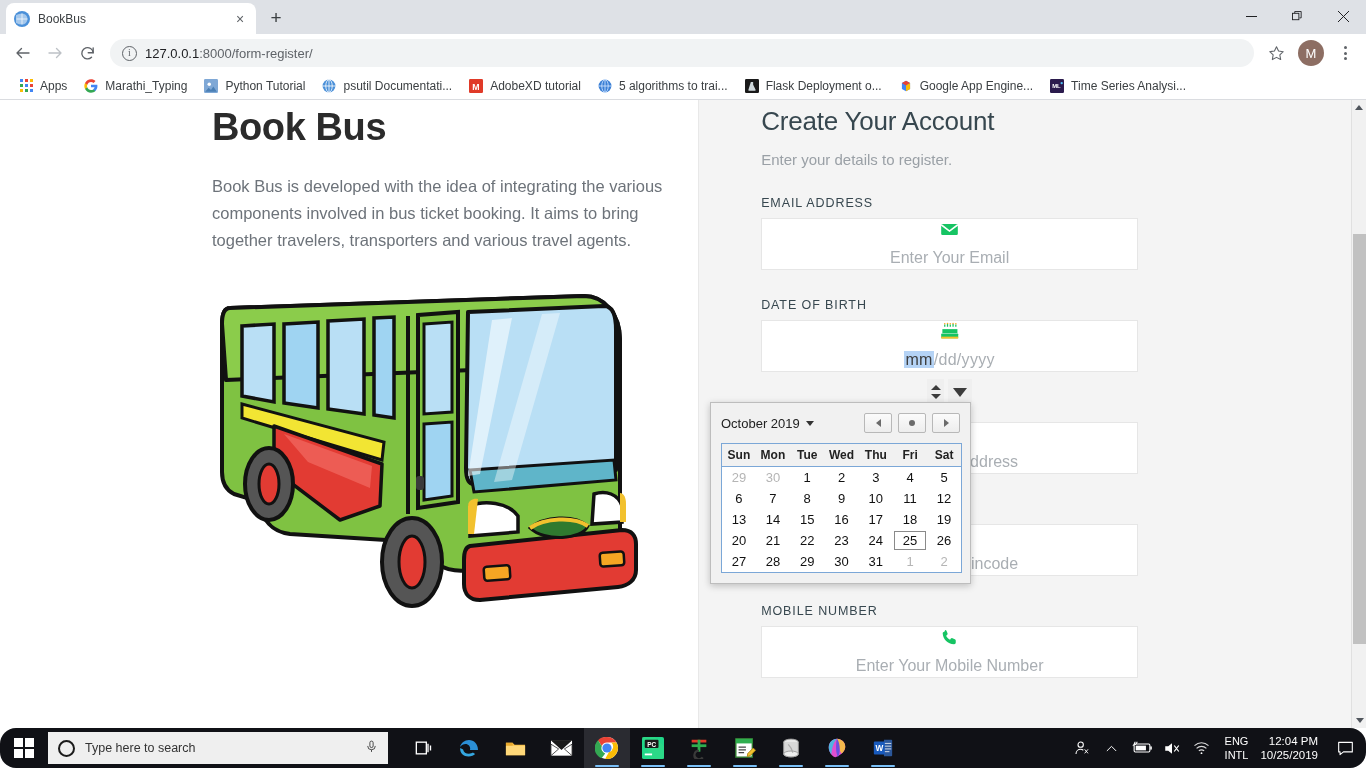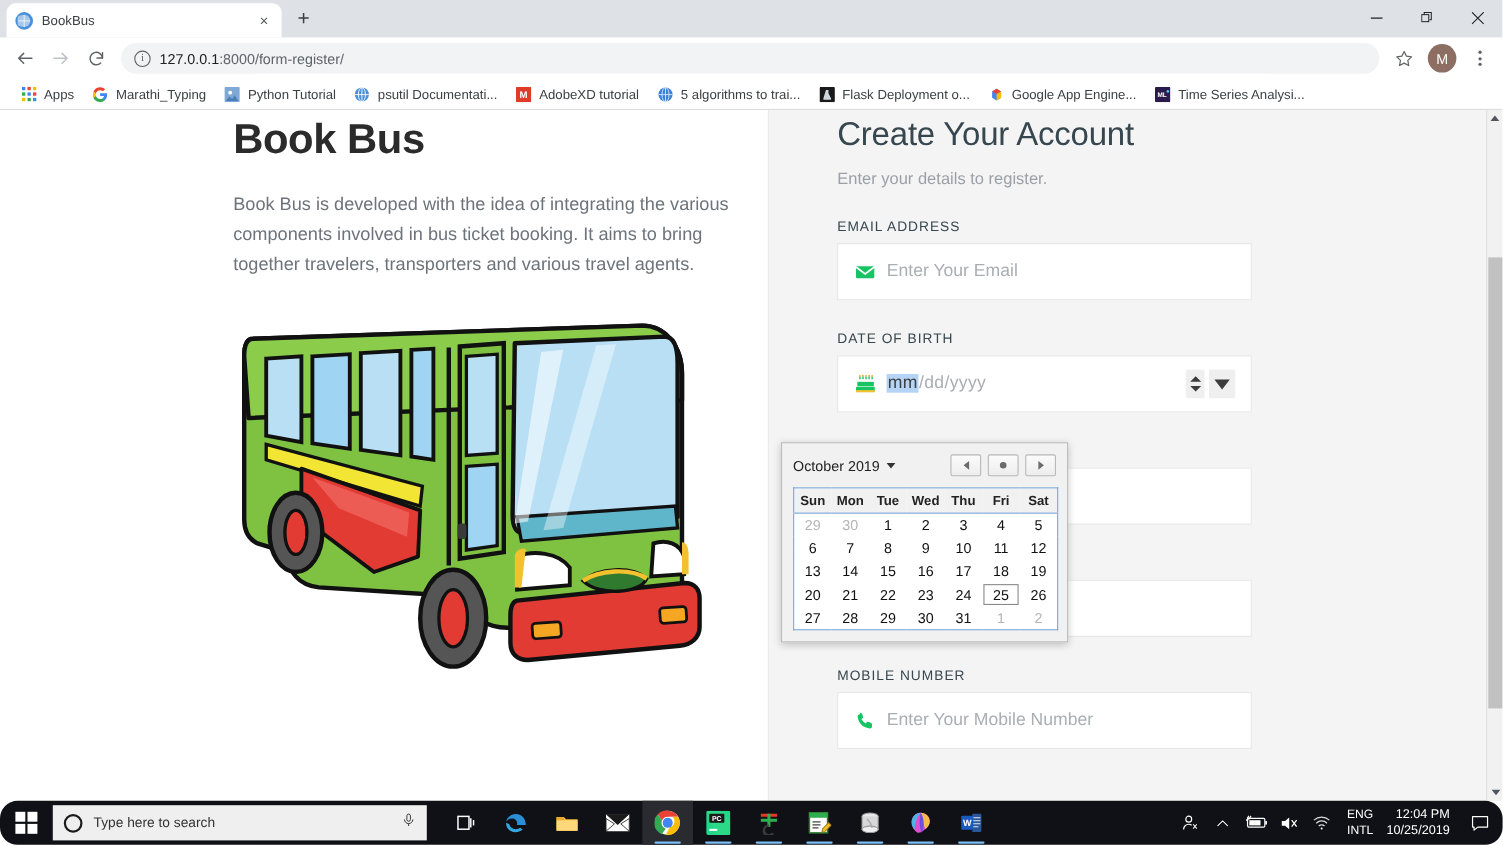--- a/index.html
+++ b/index.html
@@ -112,32 +112,32 @@
   .left p {
     font-size: 16.5px; color: #6d737a; line-height: 27px;
     margin-top: 24px; width: 455px;
   }
   .bus-wrap { margin-top: 30px; width: 470px; height: 350px; }
 
   .right {
     width: 676px; background: #f4f4f4; padding: 0 0 0 62px; position: relative;
   }
   .right h2 {
-    font-size: 30px; color: #37474f; font-weight: normal; margin-top: 6px;
+    font-size: 26px; color: #37474f; font-weight: normal; margin-top: 6px;
     letter-spacing: -0.2px;
   }
   .right .sub { font-size: 15px; color: #9aa0a6; margin-top: 14px; }
 
   .field-label {
     font-size: 12.5px; color: #37474f; letter-spacing: 0.9px;
     margin-top: 28px; margin-bottom: 8px;
   }
   .field {
     width: 377px; height: 52px; background: #fff; border: 1px solid #e6e6e6;
-    display: flex; align-items: center; padding: 0 14px; gap: 10px;
+    display: flex; align-items: center; padding: 0 14px; gap: 10px; flex-direction: column;
   }
   .field .fico { width: 20px; height: 20px; flex: 0 0 auto; display:flex; align-items:center; justify-content:center;}
   .field .ftext { font-size: 16px; color: #a9aeb3; flex: 1; }
   .datetext { font-size: 15.5px; color: #6d737a; font-family: "Liberation Sans", sans-serif; letter-spacing: 0.3px;}
   .datetext .sel { background: #b5d3f5; color: #3d3d3d; padding: 0 1px;}
   .spin {
     display: flex; align-items: center; gap: 4px;
   }
   .spin .arrows {
     width: 17px; height: 26px; background: #efefef; display: flex;

